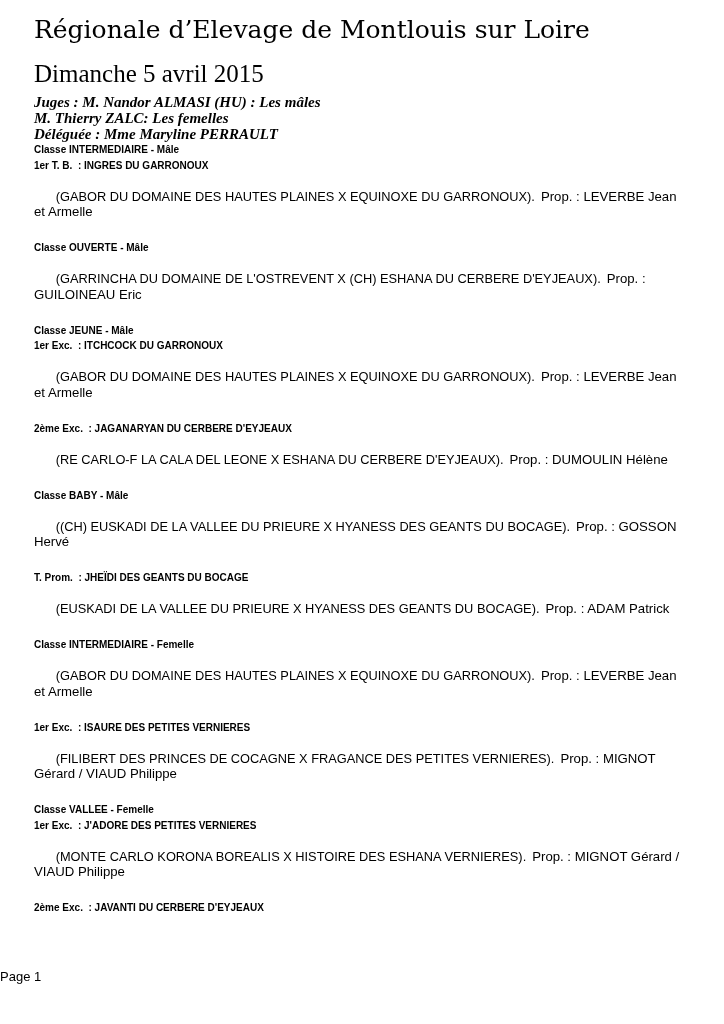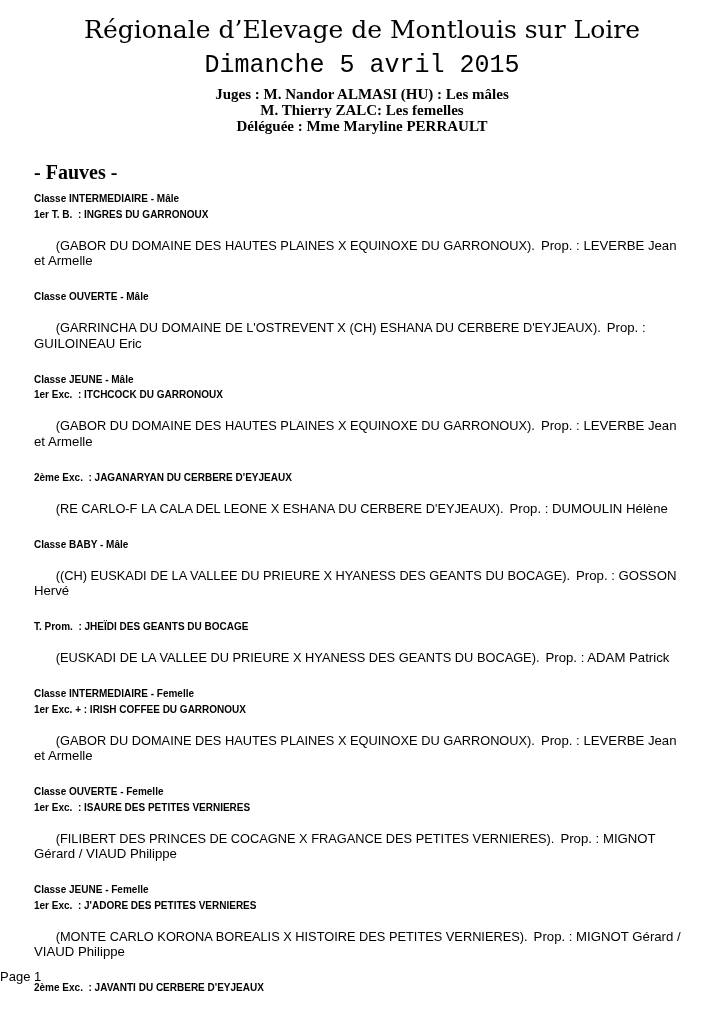--- a/index.html
+++ b/index.html
@@ -7,41 +7,42 @@
   body {
     width: 724px;
     height: 1024px;
     position: relative;
     overflow: hidden;
     color: #000000;
     font-family: "Liberation Sans", sans-serif;
   }
   .page { padding: 14px 34px 0 34px; }
 
-  .doc-header { text-align: center; font-family: "Liberation Serif", serif; }
+  .doc-header { font-family: "Liberation Serif", serif; }
   .title {
     font-family: "DejaVu Serif", "Liberation Serif", serif;
     font-weight: 500;
     font-size: 25px;
     line-height: 32px;
     letter-spacing: 0px;
   }
   .subtitle {
-    font-family: Liberation Mono, monospace;
+    font-family: Liberation Serif, serif;
     font-weight: 500;
     font-size: 25px;
     line-height: 32px;
-    margin-top: 4px;
+    margin-top: 12px;
   }
   .judges { margin-top: 4px; }
   .judge-line {
     font-family: "Liberation Serif", serif;
     font-weight: bold;
     font-size: 15px;
     line-height: 16px;
+    font-style: italic;
   }
 
   .section-heading {
     font-family: "Liberation Serif", serif;
     font-weight: bold;
     font-size: 20px;
     line-height: 24px;
     margin-bottom: 7px;
     white-space: pre-wrap;
   }
@@ -81,21 +82,20 @@
     <div class="subtitle">Dimanche 5 avril 2015</div>
     <div class="judges">
       <div class="judge-line">Juges : M. Nandor ALMASI (HU) : Les mâles</div>
       <div class="judge-line">M. Thierry ZALC: Les femelles</div>
       <div class="judge-line">Déléguée : Mme Maryline PERRAULT</div>
     </div>
   </div>
 
   <div id="sections">
   <section class="section section-fauves">
-    <h3 class="section-heading">- Fauves -</h3>
     <div class="entries">
   <div class="entry">
     <div class="class-line">Classe INTERMEDIAIRE - Mâle</div>
     <div class="award-line">1er T. B.  : INGRES DU GARRONOUX</div>
     <div class="pedigree-line">
       <span class="parents">(GABOR DU DOMAINE DES HAUTES PLAINES X EQUINOXE DU GARRONOUX).</span><span class="prop">Prop. : LEVERBE Jean et Armelle</span>
     </div>
   </div>
 
   <div class="entry">
@@ -131,39 +131,37 @@
   <div class="entry">
 
     <div class="award-line">T. Prom.  : JHEÏDI DES GEANTS DU BOCAGE</div>
     <div class="pedigree-line">
       <span class="parents">(EUSKADI DE LA VALLEE DU PRIEURE X HYANESS DES GEANTS DU BOCAGE).</span><span class="prop">Prop. : ADAM Patrick</span>
     </div>
   </div>
 
   <div class="entry">
     <div class="class-line">Classe INTERMEDIAIRE - Femelle</div>
-    <div class="award-line">1er Exc. + : IRISH COFFEE DU GARRONOUX</div>
     <div class="pedigree-line">
       <span class="parents">(GABOR DU DOMAINE DES HAUTES PLAINES X EQUINOXE DU GARRONOUX).</span><span class="prop">Prop. : LEVERBE Jean et Armelle</span>
     </div>
   </div>
 
   <div class="entry">
-    <div class="class-line">Classe OUVERTE - Femelle</div>
     <div class="award-line">1er Exc.  : ISAURE DES PETITES VERNIERES</div>
     <div class="pedigree-line">
       <span class="parents">(FILIBERT DES PRINCES DE COCAGNE X FRAGANCE DES PETITES VERNIERES).</span><span class="prop">Prop. : MIGNOT Gérard / VIAUD Philippe</span>
     </div>
   </div>
 
   <div class="entry">
-    <div class="class-line">Classe JEUNE - Femelle</div>
+    <div class="class-line">Classe VALLEE - Femelle</div>
     <div class="award-line">1er Exc.  : J'ADORE DES PETITES VERNIERES</div>
     <div class="pedigree-line">
-      <span class="parents">(MONTE CARLO KORONA BOREALIS X HISTOIRE DES PETITES VERNIERES).</span><span class="prop">Prop. : MIGNOT Gérard / VIAUD Philippe</span>
+      <span class="parents">(MONTE CARLO KORONA BOREALIS X HISTOIRE DES ESHANA VERNIERES).</span><span class="prop">Prop. : MIGNOT Gérard / VIAUD Philippe</span>
     </div>
   </div>
 
   <div class="entry">
 
     <div class="award-line">2ème Exc.  : JAVANTI DU CERBERE D'EYJEAUX</div>
 
   </div>
 </div>
   </section>

